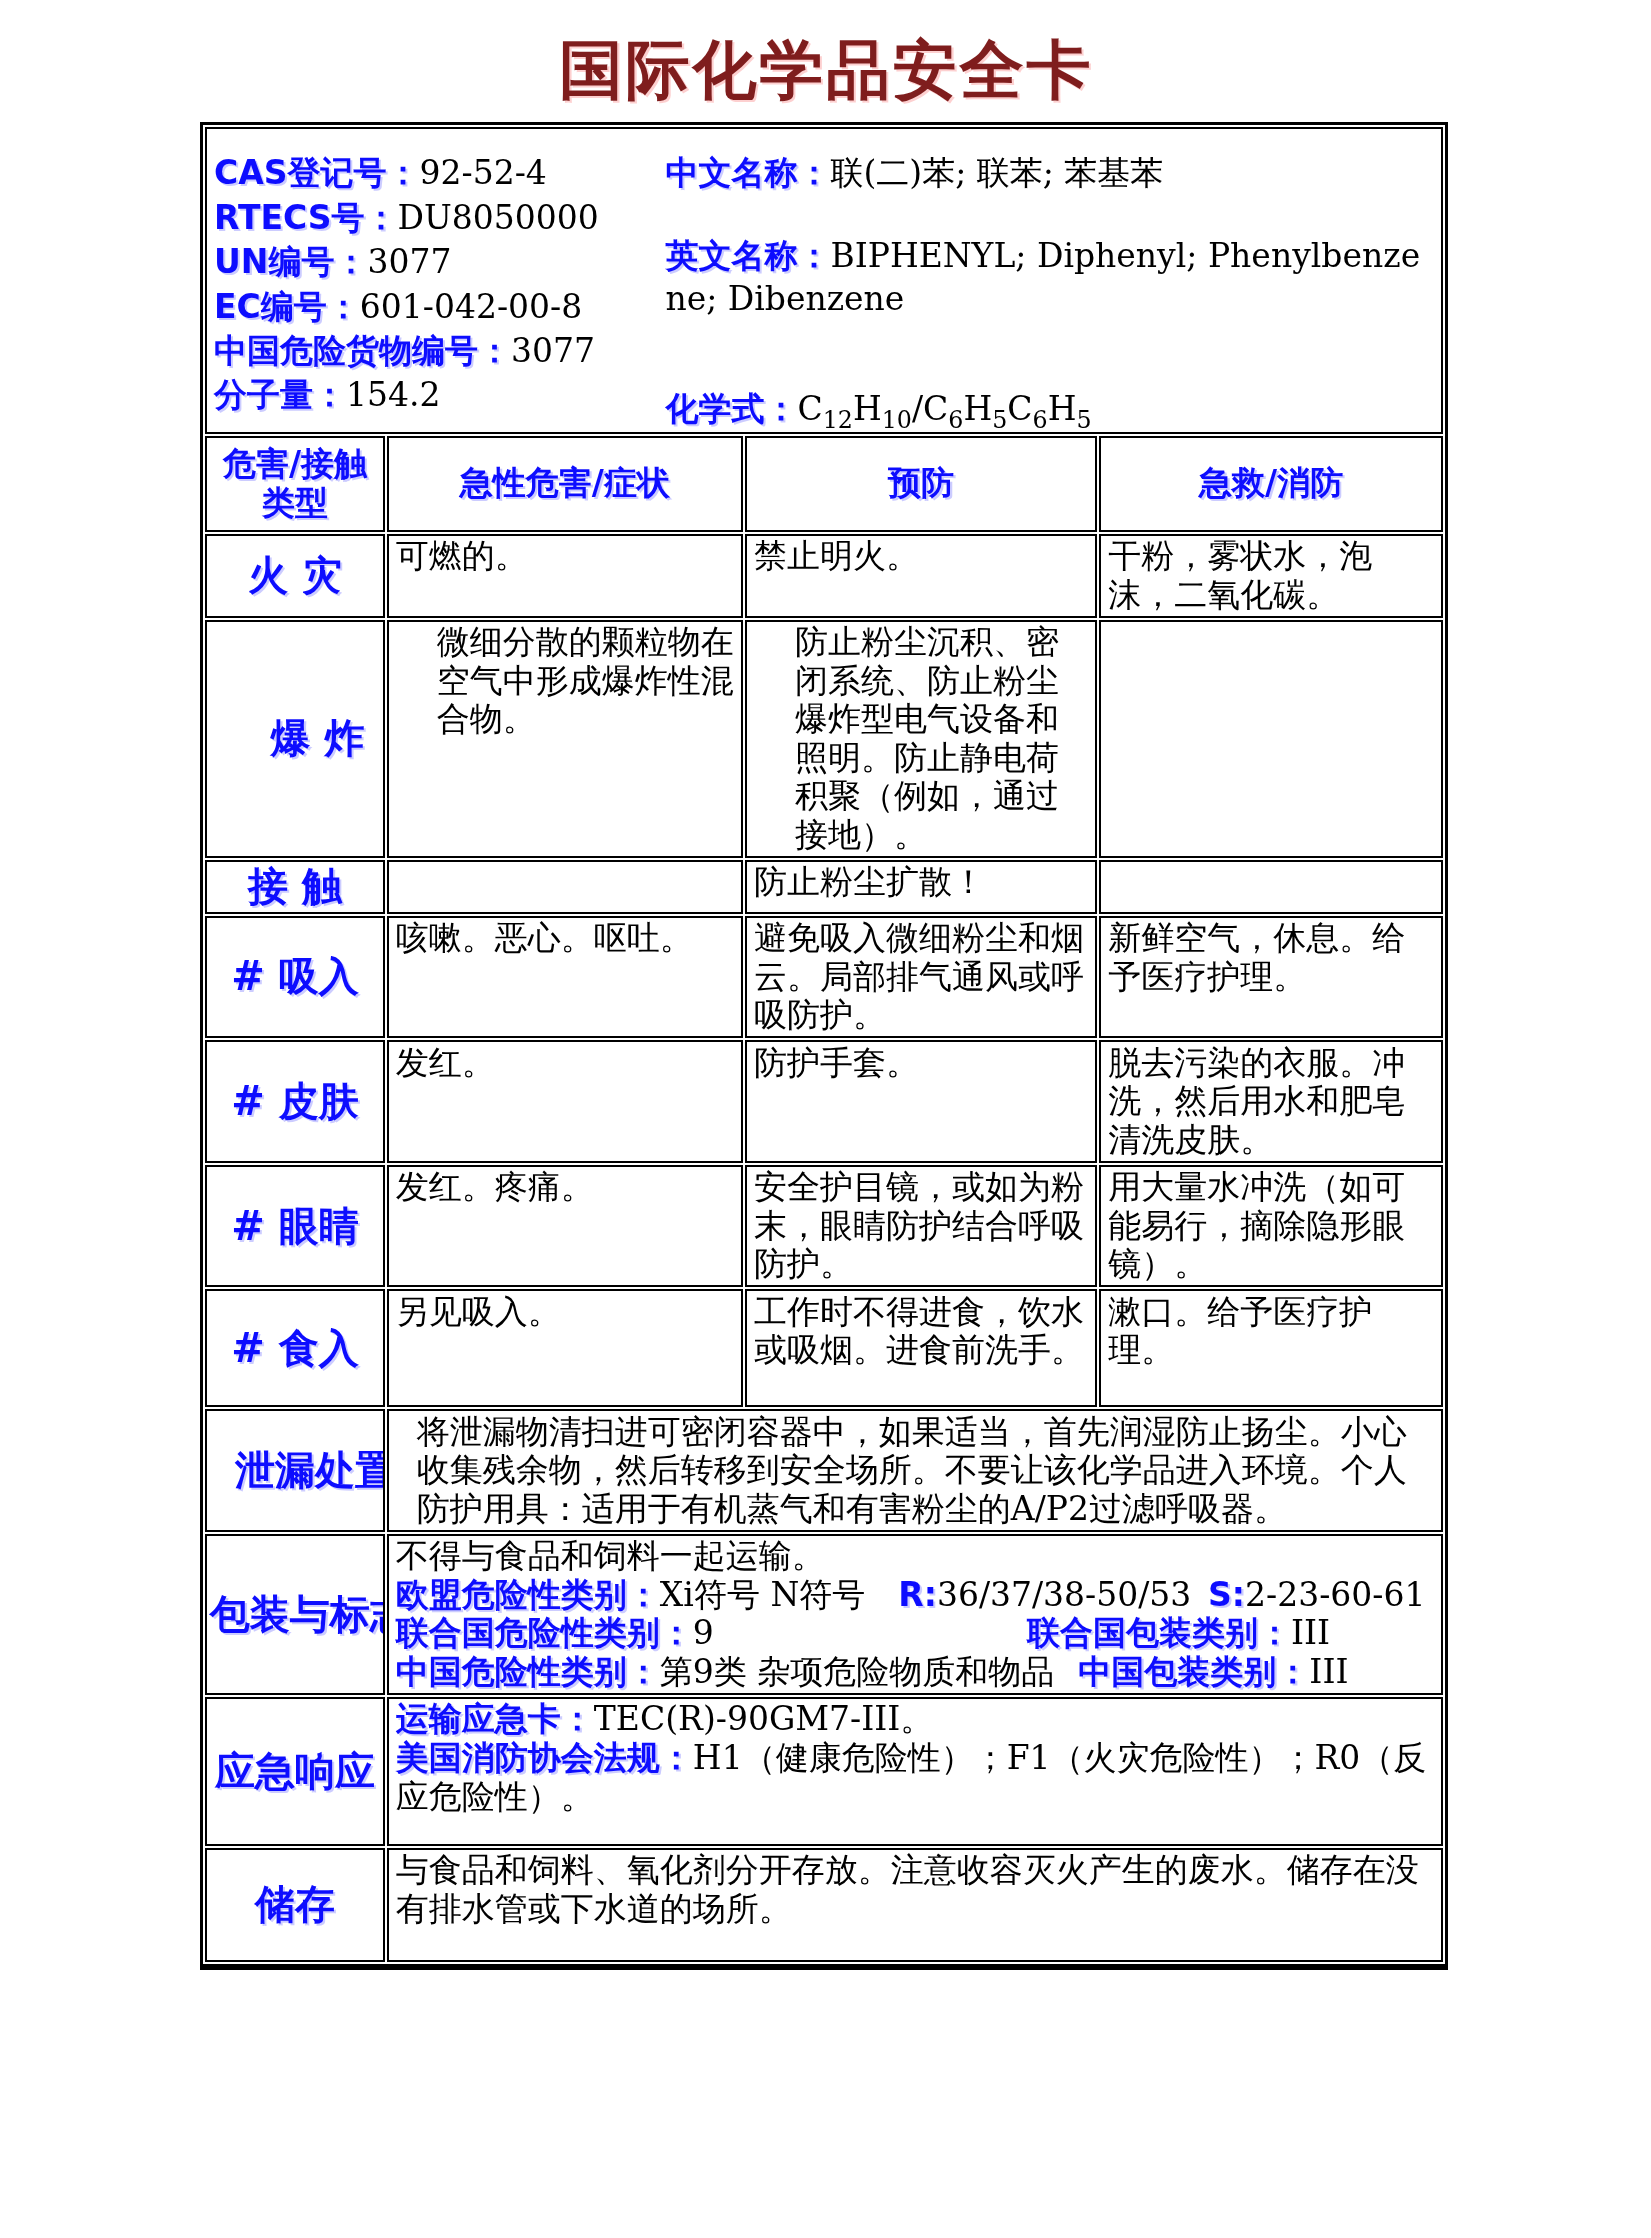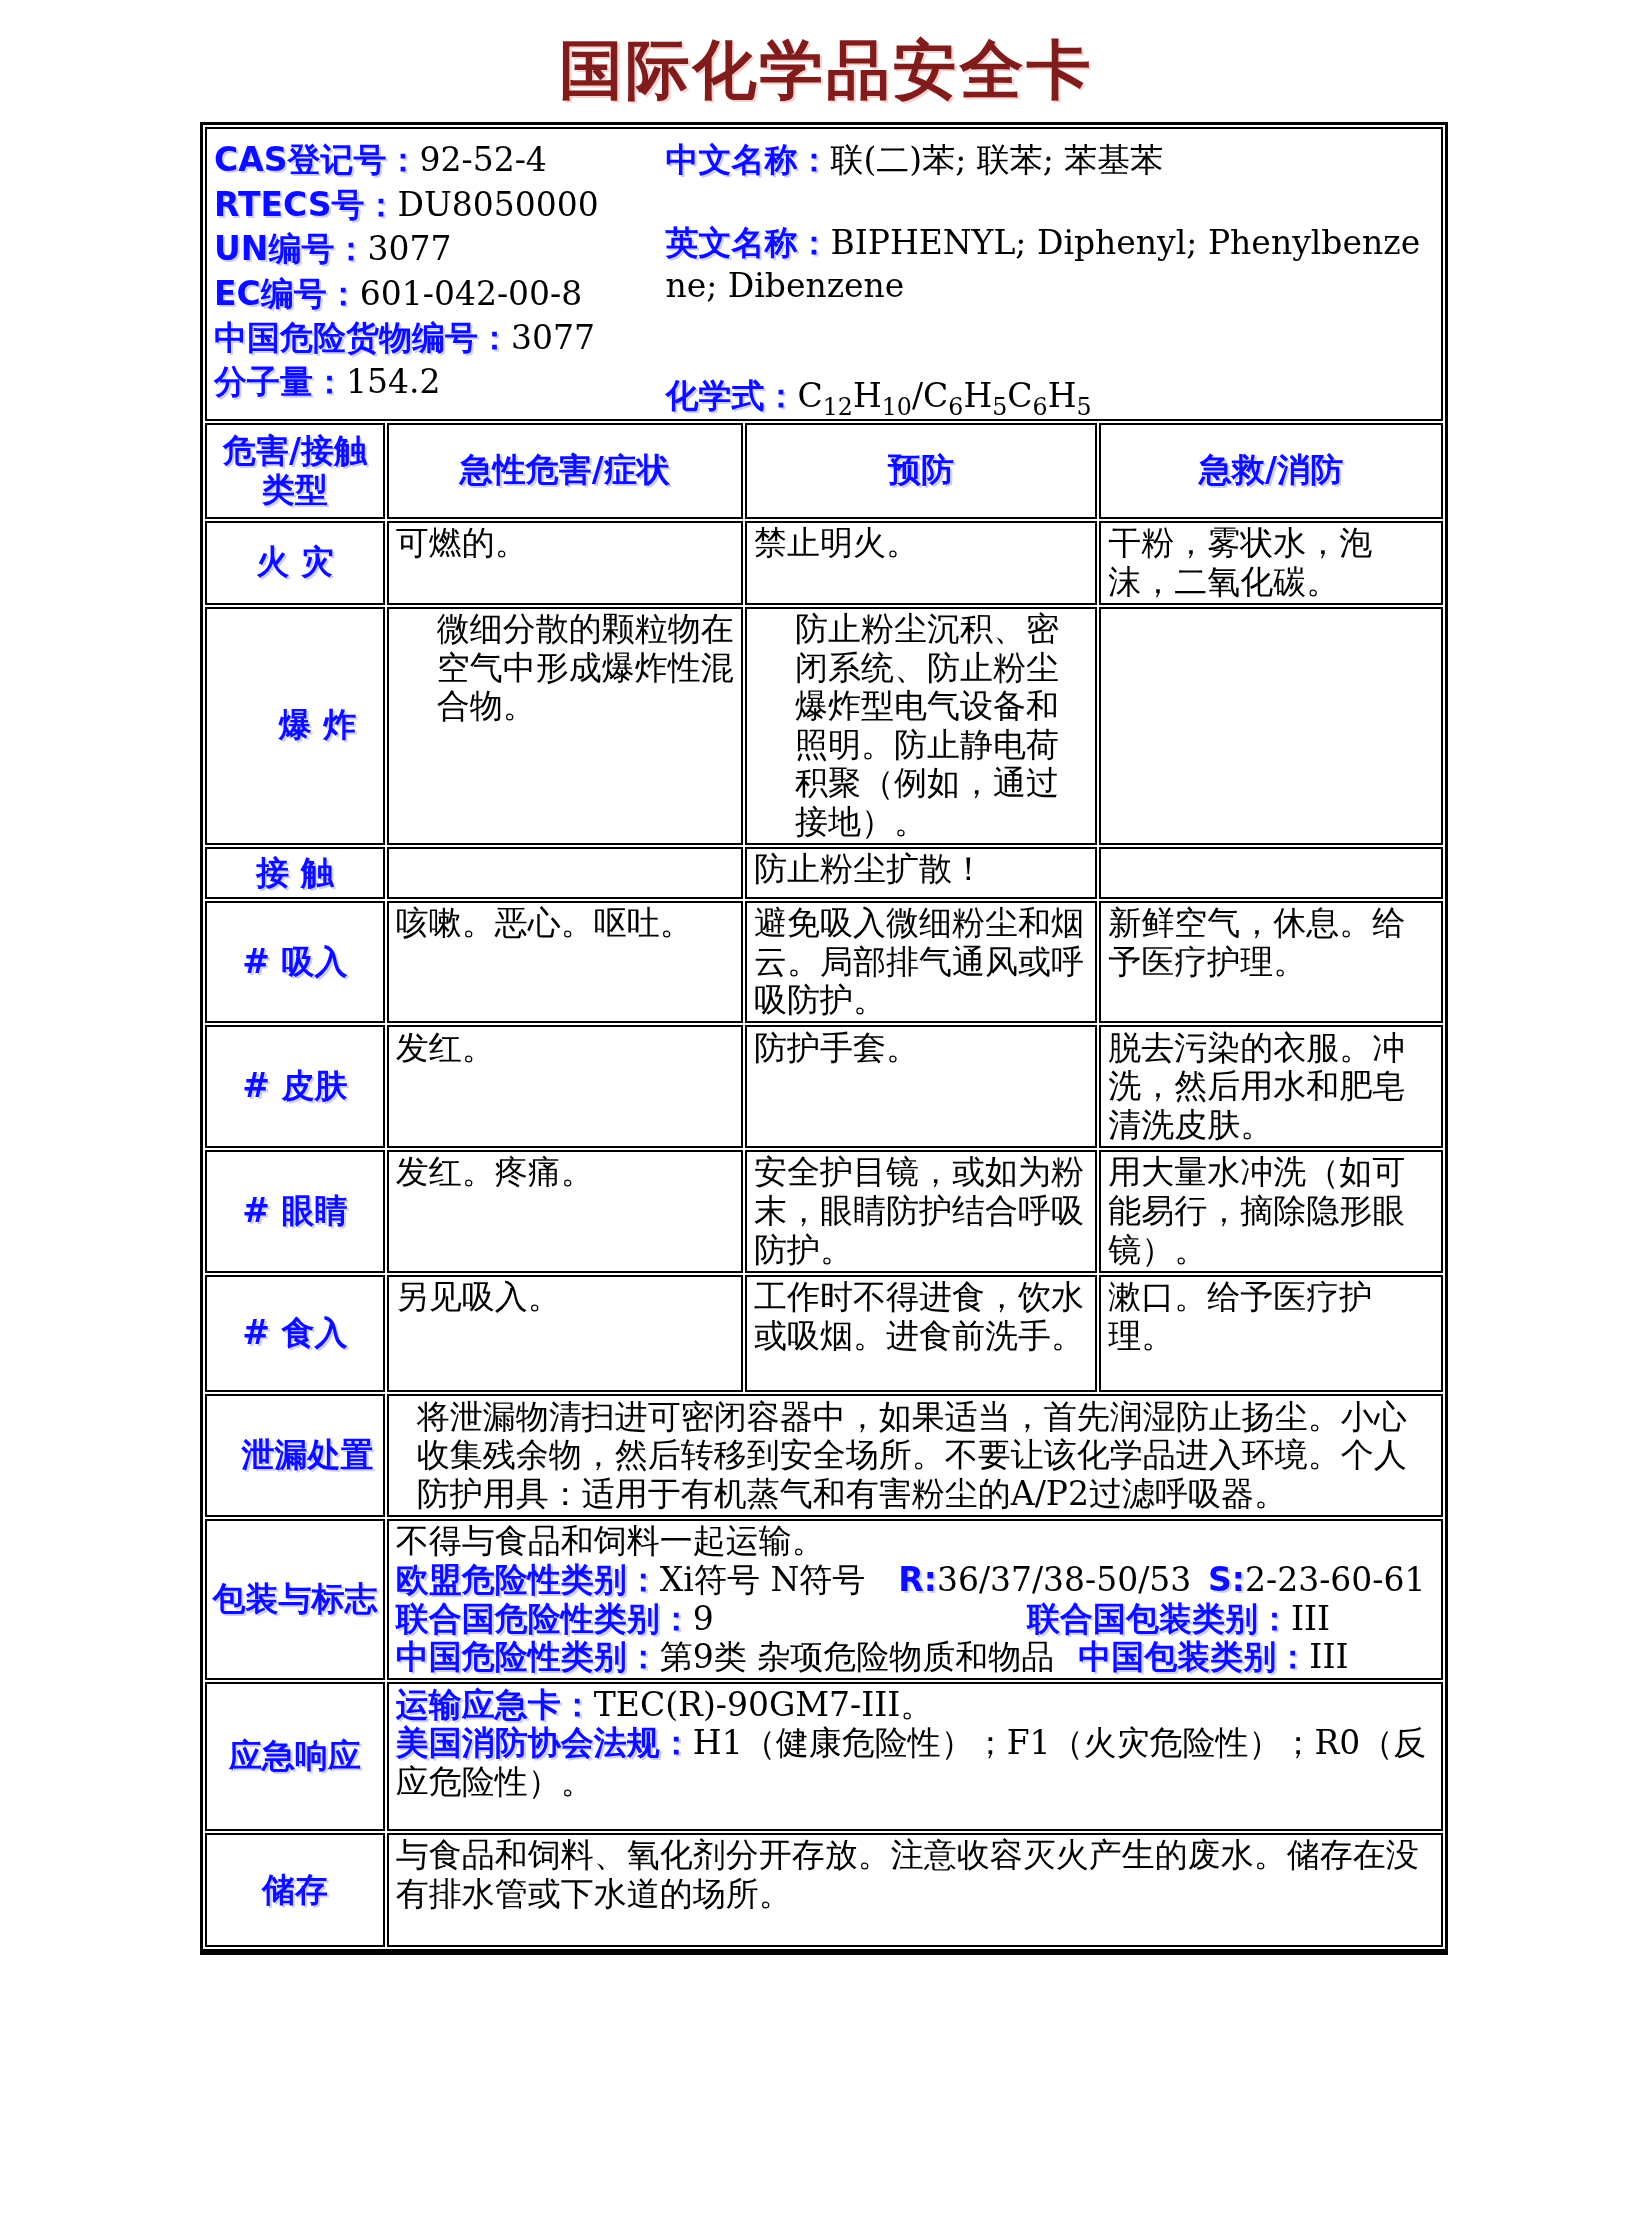--- a/index.html
+++ b/index.html
@@ -61,36 +61,36 @@
   tr.r-ing  td{height:111px;}
   tr.r-spill td{height:108px;padding-left:28px;}
   tr.r-pack td{height:149px;}
   tr.r-emer td{height:142px;}
   tr.r-stor td{height:107px;}
 
   .name-flex{display:flex;justify-content:space-between;align-items:center;}
   .chem-name{font-size:35px;}
   .icsc .blab{font-size:33px;}
 
-  .id-flex{display:flex;padding-top:8px;}
+  .id-flex{display:flex;padding-top:21px;}
   .id-left{width:37%;}
   .id-right{width:63%;}
   .id-line{line-height:43px;white-space:nowrap;}
   .id-left .id-line{margin-bottom:1.4px;}
   .id-en{margin-top:40px;white-space:normal;}
   .id-formula{margin-top:67px;}
   sub.fsub{font-size:0.72em;line-height:0;vertical-align:-0.35em;}
 
   .hcell{text-align:center;vertical-align:middle;}
   .hcell .blab{font-size:33px;}
   .rowlab{
     text-align:center;vertical-align:middle !important;
     padding:1.4px 2.8px;
   }
-  .rowlab .blab{font-size:33px;white-space:nowrap;margin-top:44px;}
+  .rowlab .blab{font-size:40px;white-space:nowrap;margin-top:44px;}
 
   .pack-line{margin:0;}
   .gap-l{margin-left:33px;}
   .gap-s{margin-left:16.7px;text-align:center;}
   .gap-m{margin-left:24px;}
   .pack-line-un{display:flex;justify-content:space-between;padding-right:104px;}
 </style>
 </head>
 <body>
 

